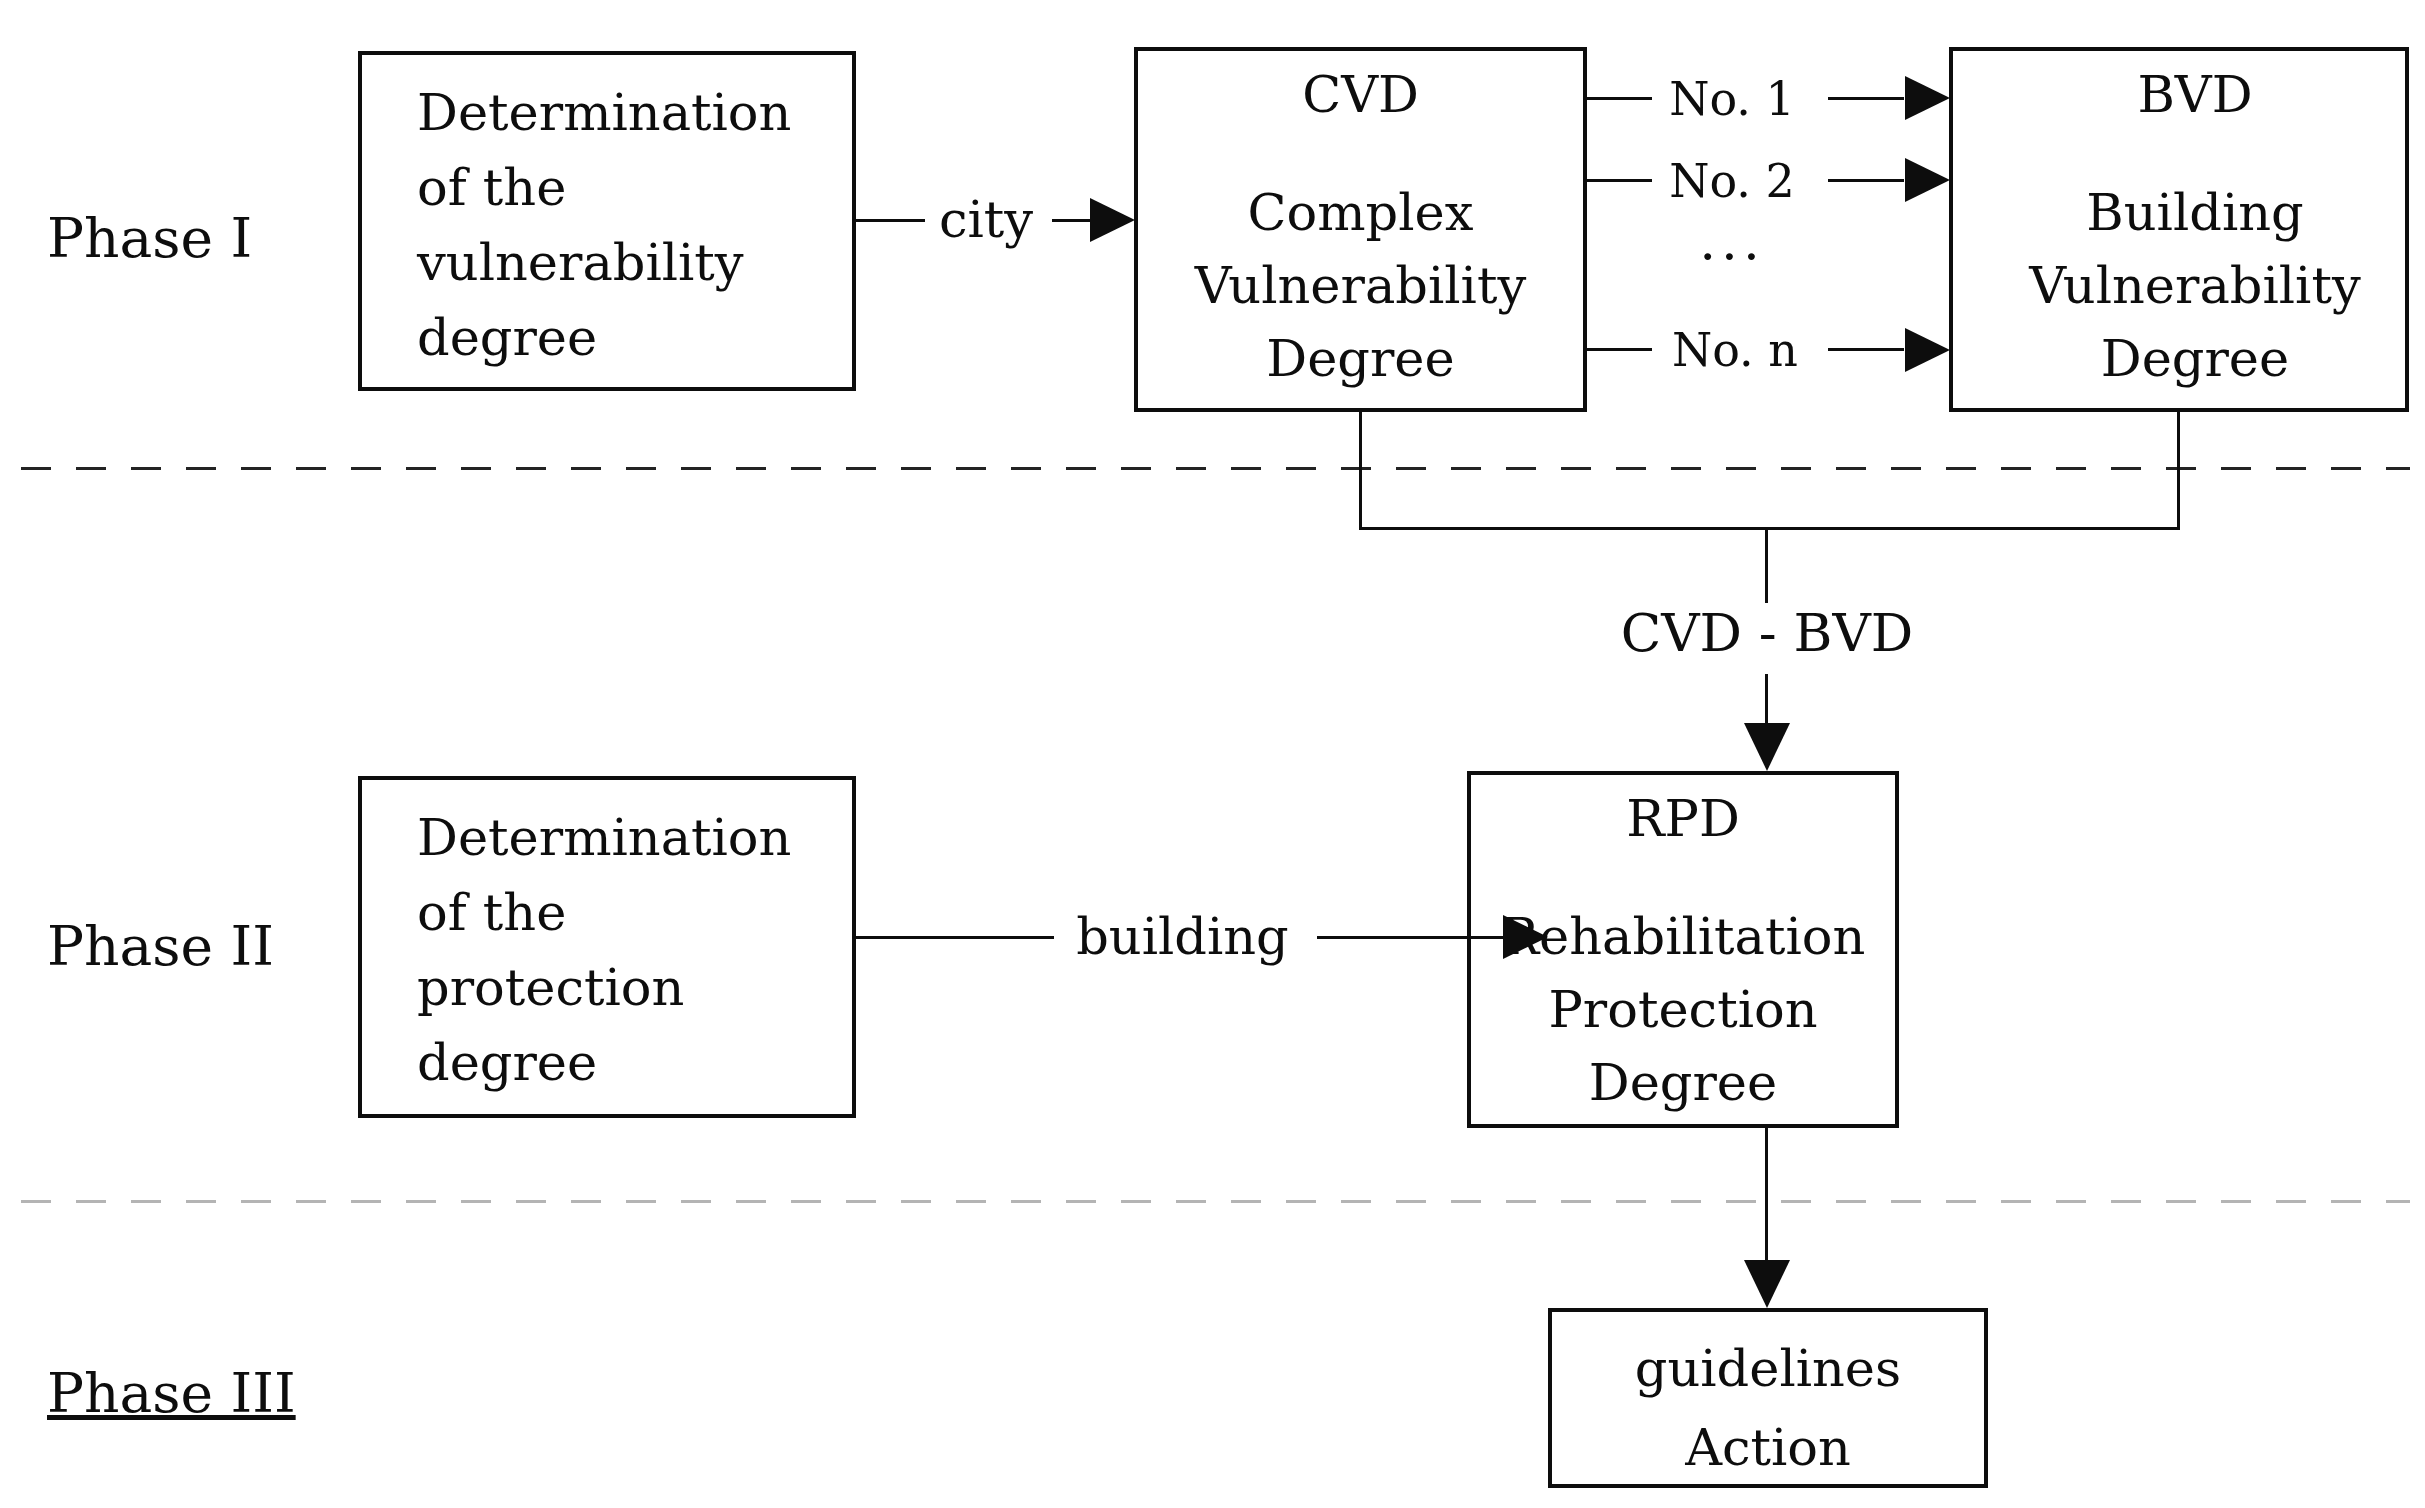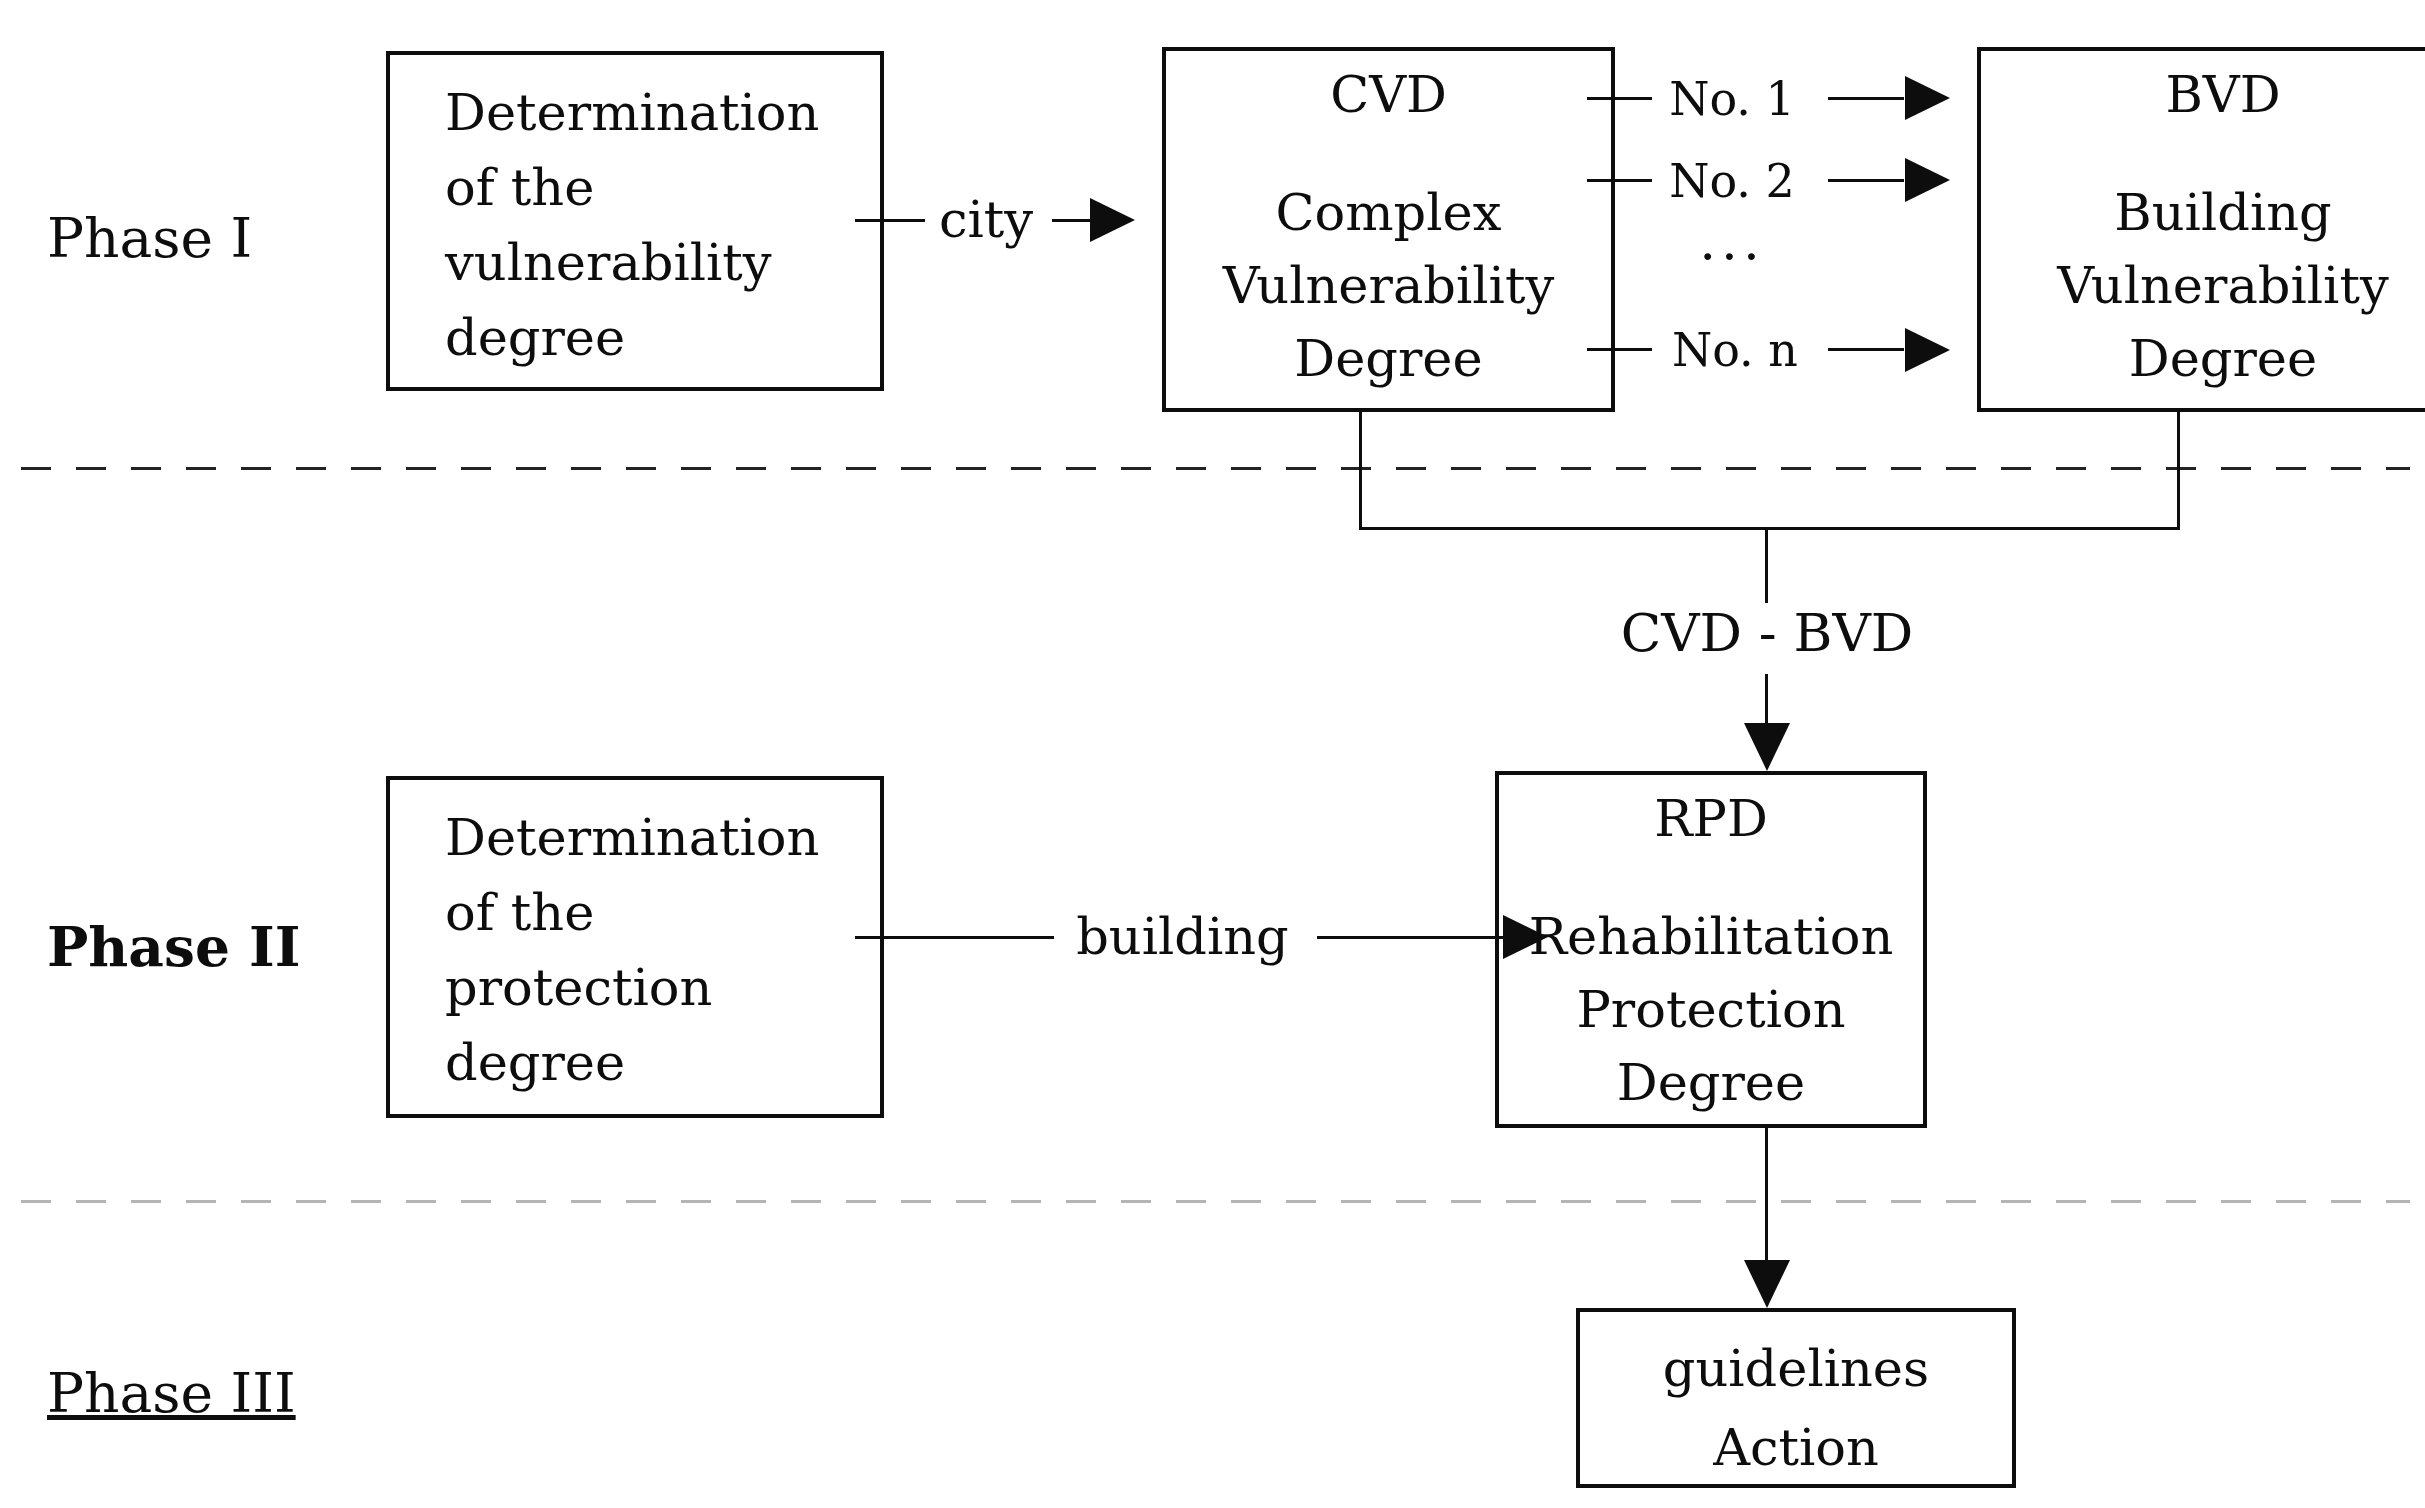--- a/index.html
+++ b/index.html
@@ -14,21 +14,20 @@
     background: #ffffff;
     font-family: "DejaVu Serif", "Liberation Serif", serif;
     color: #0d0d0d;
     overflow: hidden;
   }
   .box {
     position: absolute;
     border: 4.1px solid #0d0d0d;
     background: #ffffff;
     box-sizing: border-box;
-    margin-left: 28px;
   }
   .box-text-left {
     font-size: 51px;
     line-height: 75px;
     text-align: left;
   }
   .box-text-center {
     font-size: 51px;
     text-align: center;
   }
@@ -94,21 +93,21 @@
     text-align: center;
     white-space: nowrap;
   }
 </style>
 </head>
 <body>
 
 <div class="canvas">
 
   <div class="phase" style="left:47px; top:202px;">Phase I</div>
-  <div class="phase" style="left:47px; top:910px;font-weight:bold;">Phase II</div>
+  <div class="phase" style="left:47px; top:910px;">Phase II</div>
   <div class="phase" style="left:47px; top:1357px;text-decoration:underline;">Phase III</div>
 
   <div class="box" style="left:358px; top:51px; width:498px; height:340px;">
     <div class="box-text-left" style="padding:20px 8.3px 0 55px;">
       <span class="bl row-91">Determination</span>
       <span class="bl row-91">of the</span>
       <span class="bl row-91">vulnerability</span>
       <span class="bl row-91">degree</span>
     </div>
   </div>

